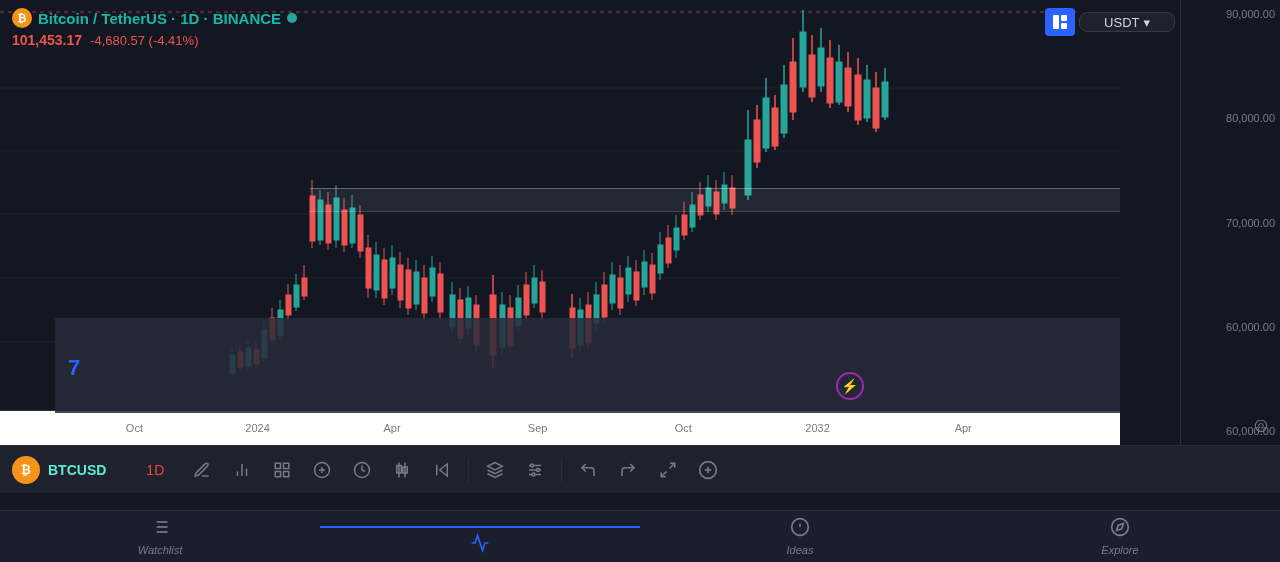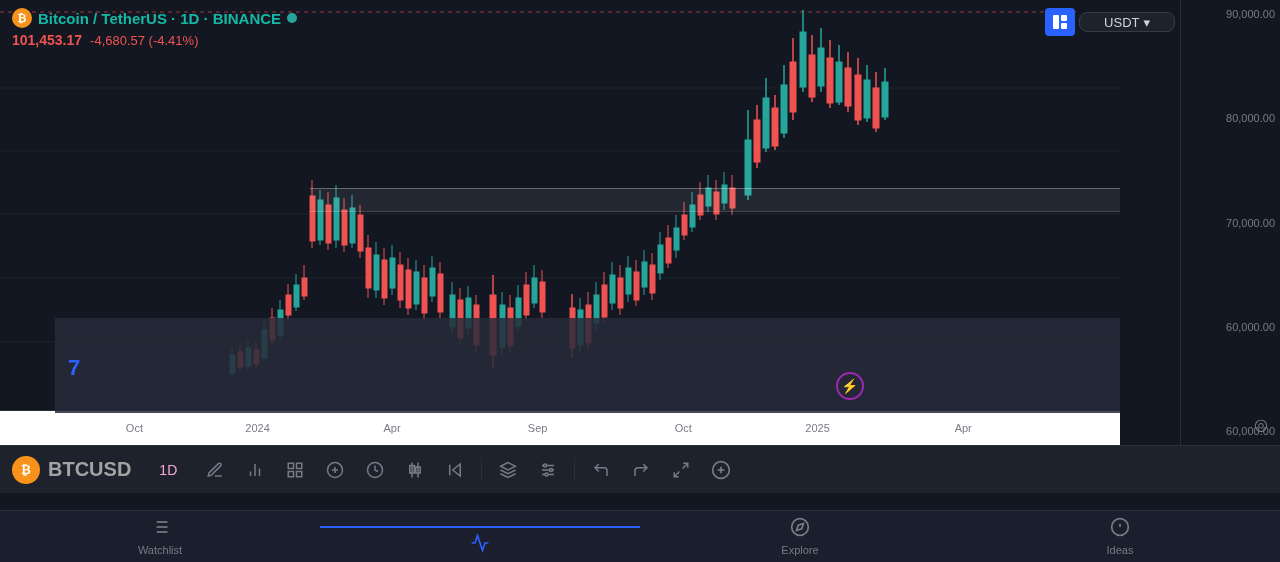--- a/index.html
+++ b/index.html
@@ -253,29 +253,29 @@
       display: flex;
       align-items: center;
       justify-content: center;
       font-size: 12px;
       font-weight: bold;
       color: #fff;
       margin-right: 4px;
     }
 
     #symbol-badge {
-      font-size: 20px;
+      font-size: 14px;
       font-weight: 600;
-      color: #a3a3a3;
-      margin-right: 16px;
+      color: #5eead4;
+      margin-right: 28px;
     }
 
     #timeframe-badge {
       font-size: 14px;
-      color: #f9a8d4;
+      color: #ef4444;
       padding: 4px 8px;
       border-radius: 4px;
       cursor: pointer;
       margin-right: 8px;
     }
 
     .toolbar-btn {
       width: 36px;
       height: 36px;
       display: flex;
@@ -325,20 +325,21 @@
       border-top: 2px solid #2962ff;
       margin-top: 30px;
     }
 
     .nav-icon {
       font-size: 18px;
     }
 
     .nav-label {
       font-size: 11px;
+      font-style: italic;
     }
 
     
     #candle-svg {
       position: absolute;
       top: 0;
       left: 0;
       width: 1120px;
       height: 445px;
       z-index: 3;
@@ -716,21 +717,21 @@
 </div>
 
 <div id="locate-btn">◎</div>
 
 <div id="time-axis">
   <span class="time-label" style="left:12%">Oct</span>
   <span class="time-label" style="left:23%">2024</span>
   <span class="time-label" style="left:35%">Apr</span>
   <span class="time-label" style="left:48%">Sep</span>
   <span class="time-label" style="left:61%">Oct</span>
-  <span class="time-label" style="left:73%">2025</span>
+  <span class="time-label" style="left:73%">2032</span>
   <span class="time-label" style="left:86%">Apr</span>
 </div>
 
 <div id="chart-toolbar">
   <div id="btc-badge">₿</div>
   <span id="symbol-badge">BTCUSD</span>
   <span id="timeframe-badge">1D</span>
 
   <div class="toolbar-btn" title="Draw">
     <svg width="18" height="18" viewBox="0 0 24 24" fill="none" stroke="#787b86" stroke-width="2">
@@ -851,28 +852,28 @@
       <svg width="20" height="20" viewBox="0 0 24 24" fill="none" stroke="#2962ff" stroke-width="2">
         <polyline points="22 12 18 12 15 21 9 3 6 12 2 12"></polyline>
       </svg>
     </span>
     <span class="nav-label" style="color:#2962ff;">Chart</span>
   </div>
   <div class="nav-item">
     <span class="nav-icon">
       <svg width="20" height="20" viewBox="0 0 24 24" fill="none" stroke="#787b86" stroke-width="2">
         <circle cx="12" cy="12" r="10"></circle>
-          <polygon points="16.24 7.76 14.12 14.12 7.76 16.24 9.88 9.88 16.24 7.76"></polygon>
-      </svg>
-    </span>
-    <span class="nav-label">Explore</span>
-  </div>
-  <div class="nav-item">
-    <span class="nav-icon">
-      <svg width="20" height="20" viewBox="0 0 24 24" fill="none" stroke="#787b86" stroke-width="2">
-        <circle cx="12" cy="12" r="10"></circle>
           <line x1="12" y1="8" x2="12" y2="12"></line>
           <line x1="12" y1="16" x2="12.01" y2="16"></line>
       </svg>
     </span>
     <span class="nav-label">Ideas</span>
   </div>
+  <div class="nav-item">
+    <span class="nav-icon">
+      <svg width="20" height="20" viewBox="0 0 24 24" fill="none" stroke="#787b86" stroke-width="2">
+        <circle cx="12" cy="12" r="10"></circle>
+          <polygon points="16.24 7.76 14.12 14.12 7.76 16.24 9.88 9.88 16.24 7.76"></polygon>
+      </svg>
+    </span>
+    <span class="nav-label">Explore</span>
+  </div>
 </div>
 
 </body></html>

